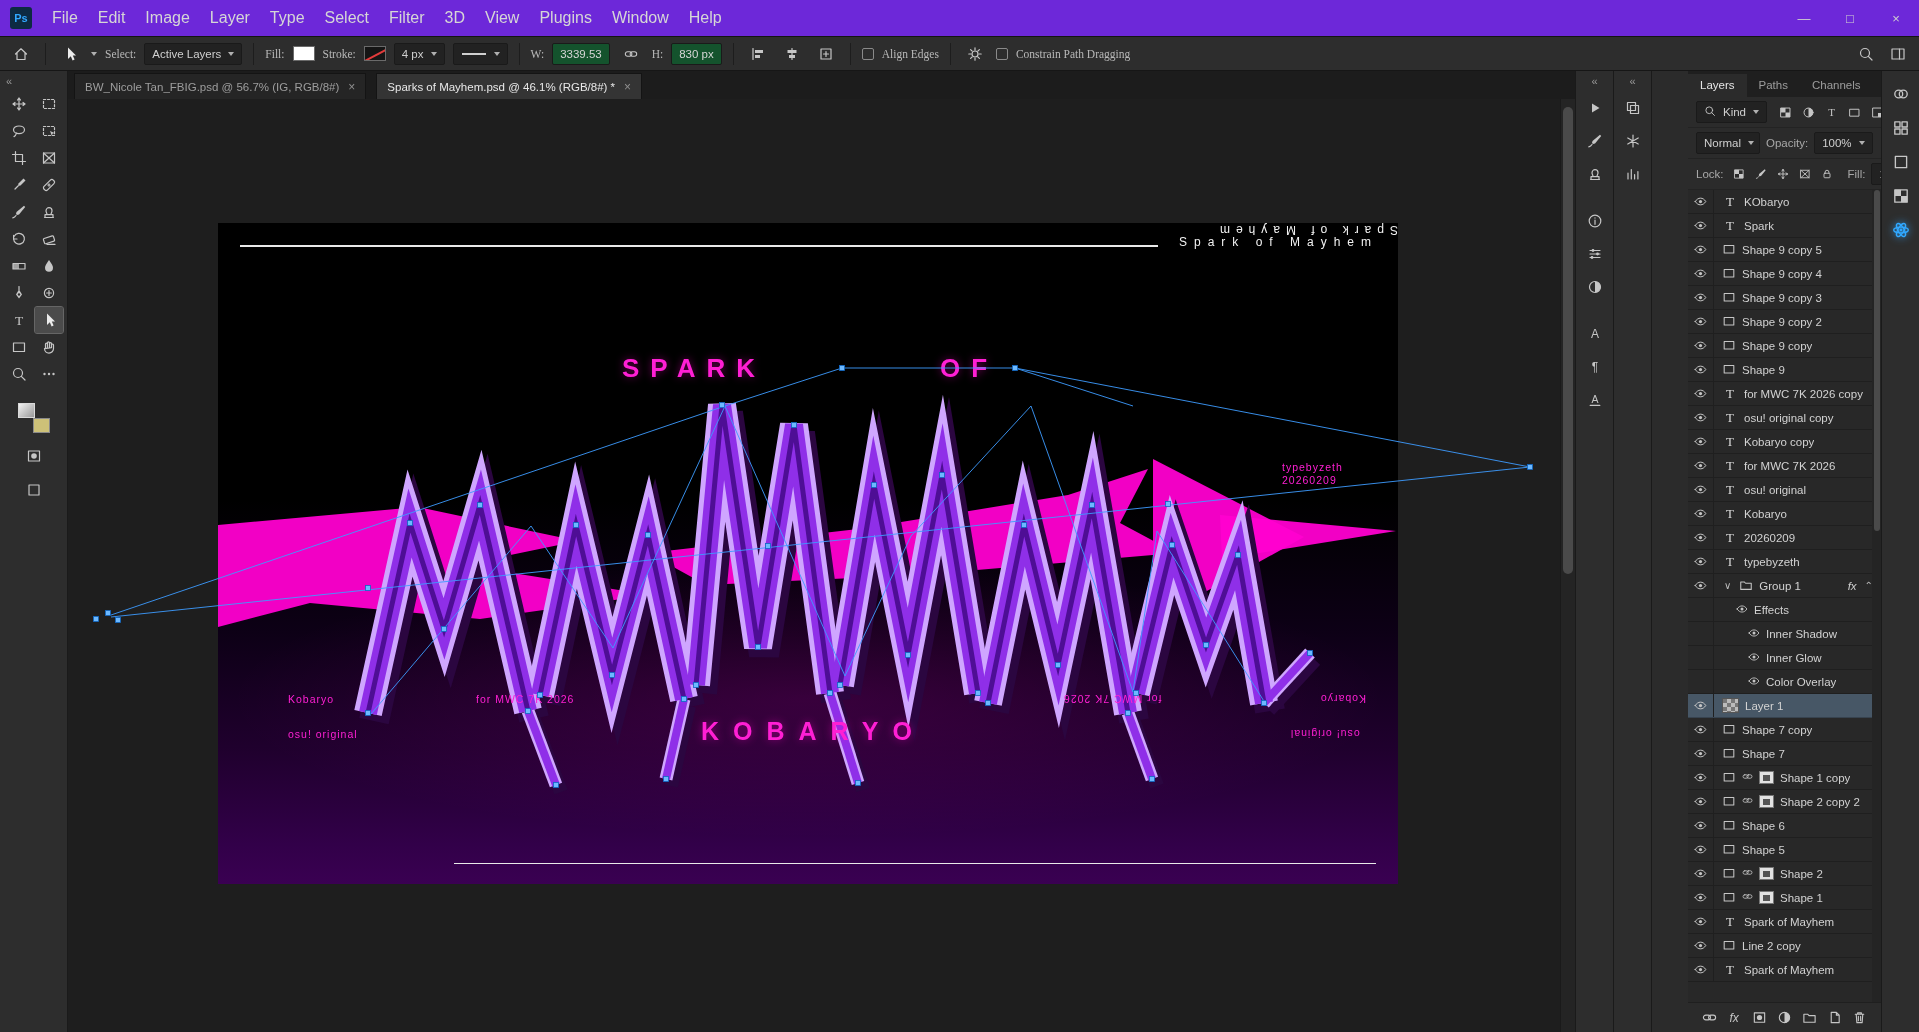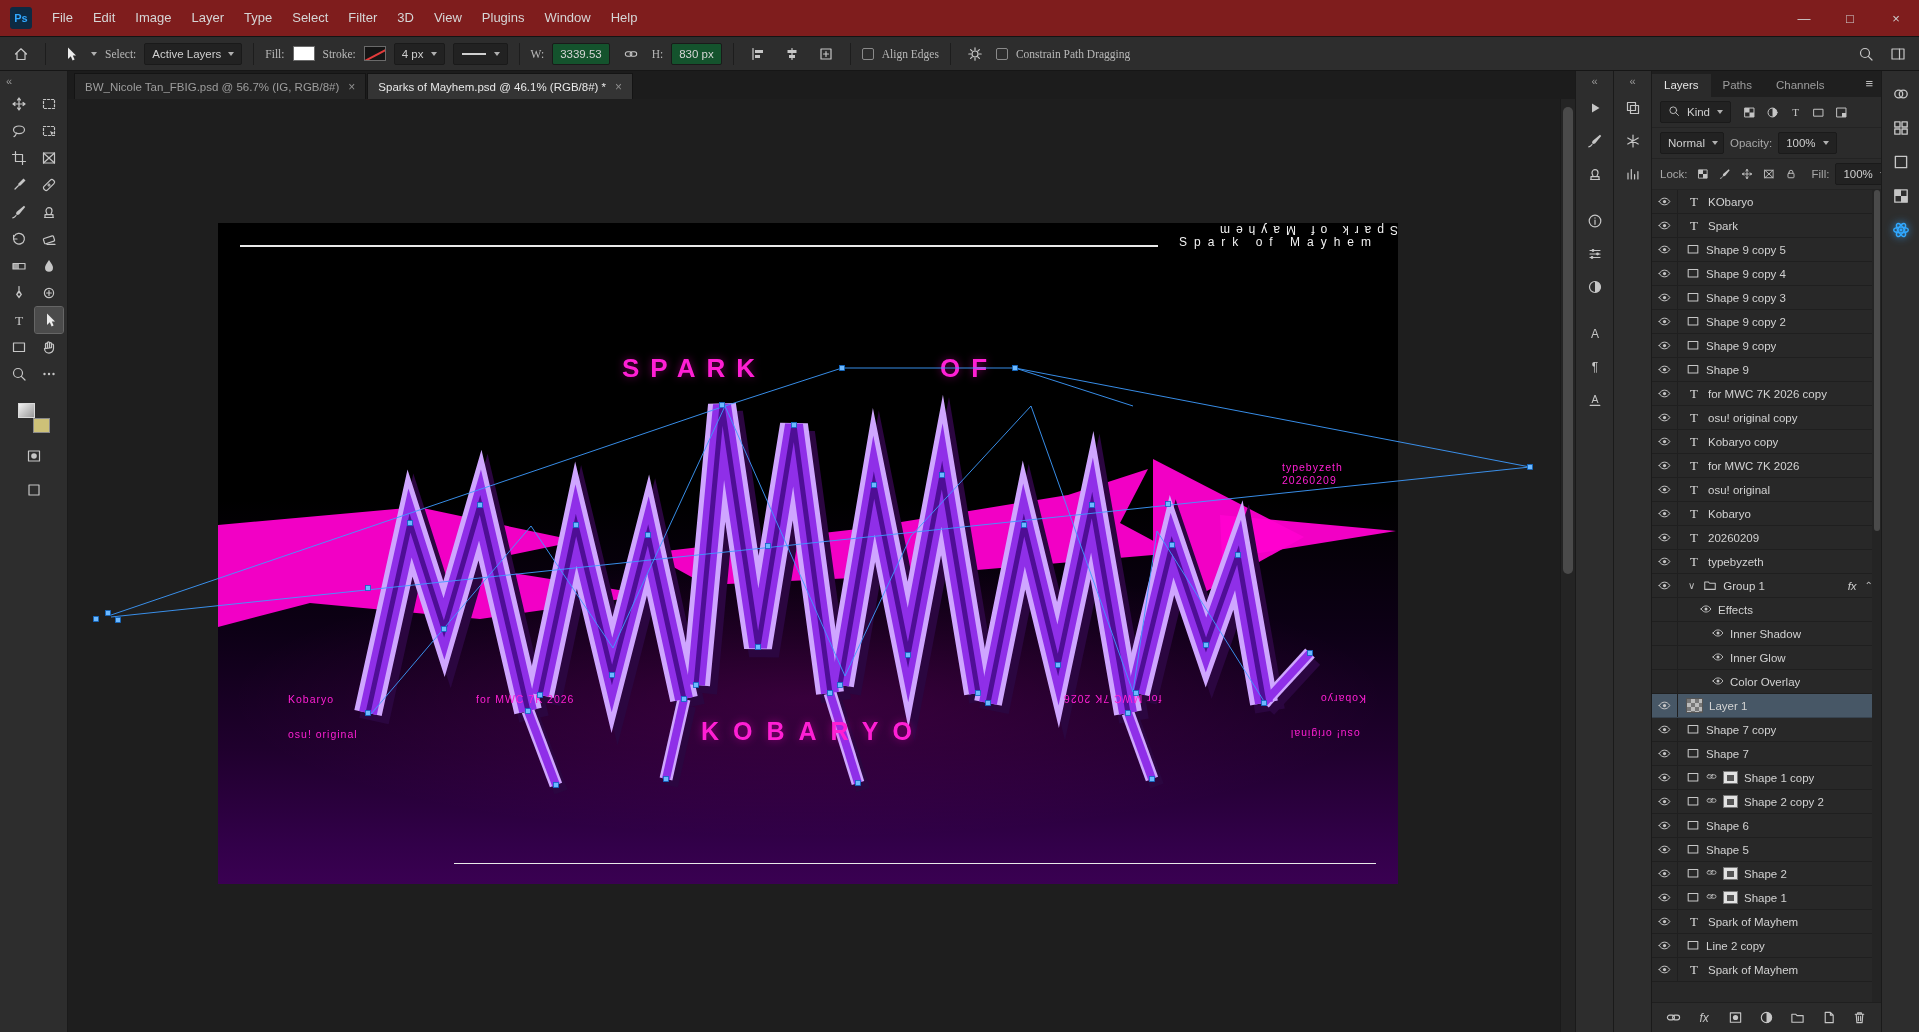--- a/index.html
+++ b/index.html
@@ -1,25 +1,25 @@
 <!DOCTYPE html>
 <html><head>
 <meta charset="utf-8">
 <style>
   * { margin:0; padding:0; box-sizing:border-box; user-select:none; }
   html,body { width:1919px; height:1032px; overflow:hidden; background:#1e1e1e;
     font-family:"Liberation Sans", sans-serif; color:#c8c8c8; }
   .app { width:1919px; height:1032px; display:flex; flex-direction:column; }
 
   
-  .titlebar { height:52px; background:#7f1d1d; display:flex; align-items:center; flex:0 0 36px; border-bottom:1px solid #141414; }
+  .titlebar { height:52px; background:#6d28d9; display:flex; align-items:center; flex:0 0 36px; border-bottom:1px solid #141414; }
   .ps-logo { width:22px; height:22px; margin:0 10px 0 10px; background:#0d2a42; color:#31a8ff; border-radius:3px;
     font-size:11px; font-weight:bold; display:flex; align-items:center; justify-content:center; }
   .menus { display:flex; }
-  .menu-item { padding:0 10px; font-size:13px; line-height:36px; color:#d6d6d6; cursor:default; }
+  .menu-item { padding:0 10px; font-size:16px; line-height:36px; color:#d6d6d6; cursor:default; }
   .win-controls { margin-left:auto; display:flex; }
   .win-btn { width:46px; height:36px; display:flex; align-items:center; justify-content:center; font-size:13px; color:#cfcfcf; }
 
   
   .optionsbar { height:34px; flex:0 0 34px; background:#2d2d2d; border-bottom:1px solid #161616;
     display:flex; align-items:center; gap:8px; padding:0 8px; font-size:11.5px; color:#b9b9b9; }
   .ob-sep { width:1px; height:22px; background:#1d1d1d; margin:0 3px; }
   .ob-iconbtn { width:26px; height:26px; display:flex; align-items:center; justify-content:center; border-radius:2px; }
   .caret { width:0; height:0; border-left:3.5px solid transparent; border-right:3.5px solid transparent; border-top:4px solid #b0b0b0; display:inline-block; }
   .dd { display:flex; align-items:center; gap:7px; background:#222; border:1px solid #1a1a1a; height:22px; padding:0 7px; color:#cfcfcf; border-radius:2px; }
@@ -40,21 +40,21 @@
   .tools-grid { display:grid; grid-template-columns:28px 28px; gap:1px 2px; margin-top:2px; }
   .tool { width:28px; height:26px; display:flex; align-items:center; justify-content:center; border-radius:2px; }
   .tool.active { background:#1473e6 ; background:#4b4b4b; outline:1px solid #666; }
   .swatches { position:relative; width:34px; height:30px; margin-top:16px; }
   .fg-swatch { position:absolute; left:1px; top:0; width:17px; height:15px; background:linear-gradient(135deg,#f2f2f2,#9a9a9a); border:1px solid #dadada; z-index:2; }
   .bg-swatch { position:absolute; right:1px; bottom:0; width:17px; height:15px; background:#cdc178; border:1px solid #8a8a8a; }
   .tb-bottom { margin-top:10px; display:flex; flex-direction:column; gap:8px; align-items:center; }
 
   
   .canvas-col { flex:1; display:flex; flex-direction:column; min-width:0; }
-  .tabbar { height:28px; flex:0 0 28px; background:#1c1c1c; display:flex; align-items:flex-end; padding-left:6px; gap:1px;text-align:right; }
+  .tabbar { height:28px; flex:0 0 28px; background:#1c1c1c; display:flex; align-items:flex-end; padding-left:6px; gap:10px;text-align:right; }
   .doc-tab { height:26px; display:flex; align-items:center; gap:9px; padding:0 10px; font-size:11.5px;
     background:#252525; color:#9d9d9d; border:1px solid #141414; border-bottom:none; }
   .doc-tab.active { background:#343434; color:#e8e8e8; }
   .tab-close { font-size:12px; color:#8f8f8f; }
   .canvas-view { position:relative; flex:1; background:#1e1e1e; overflow:hidden; }
 
   .artwork { position:absolute; left:150px; top:124px; width:1180px; height:661px;
     background:
       radial-gradient(ellipse 70% 30% at 50% 72%, rgba(255,0,208,0.14), transparent 70%),
       linear-gradient(180deg,#000 0%, #000 42%, #0d0016 62%, #20002e 80%, #320049 94%, #3a0052 100%);
@@ -82,21 +82,21 @@
   .hscroll { flex:1; height:100%; position:relative; background:#242424; border-left:1px solid #1a1a1a; margin-left:8px; }
   .hscroll .thumb { position:absolute; top:3px; height:9px; left:26%; width:22%; background:#4a4a4a; border-radius:5px; }
 
   
   .dock { width:38px; flex:0 0 38px; background:#2d2d2d; border-left:1px solid #1a1a1a; display:flex; flex-direction:column; align-items:center; padding-top:4px; }
   .dock-collapse { font-size:11px; color:#9a9a9a; margin-bottom:6px; }
   .dock-icon { width:30px; height:30px; display:flex; align-items:center; justify-content:center; border-radius:3px; margin-bottom:3px; }
   .dock-gap { height:14px; }
 
   
-  .layers-panel { width:230px; flex:0 0 230px; background:#2b2b2b; border-left:1px solid #1a1a1a; display:flex; flex-direction:column; font-size:11.5px; }
+  .layers-panel { width:230px; flex:0 0 230px; background:#2b2b2b; border-left:1px solid #1a1a1a; display:flex; flex-direction:column; font-size:11.5px;padding-left:36px; }
   .lp-tabs { height:26px; flex:0 0 26px; background:#1f1f1f; display:flex; align-items:flex-end; }
   .lp-tab { padding:5px 12px 6px; color:#9d9d9d; }
   .lp-tab.active { background:#2b2b2b; color:#e4e4e4; }
   .lp-menu { margin-left:auto; padding:0 8px 6px; color:#bdbdbd; font-size:13px; }
   .lp-row { display:flex; align-items:center; gap:6px; padding:4px 8px; border-bottom:1px solid #232323; }
   .lp-kind .dd { flex:0 0 auto; }
   .kind-icons { display:flex; gap:3px; margin-left:2px; }
   .kind-ic { width:20px; height:20px; display:flex; align-items:center; justify-content:center; border-radius:2px; }
   .lp-label { color:#a8a8a8; }
   .lock-icons { display:flex; gap:4px; }

